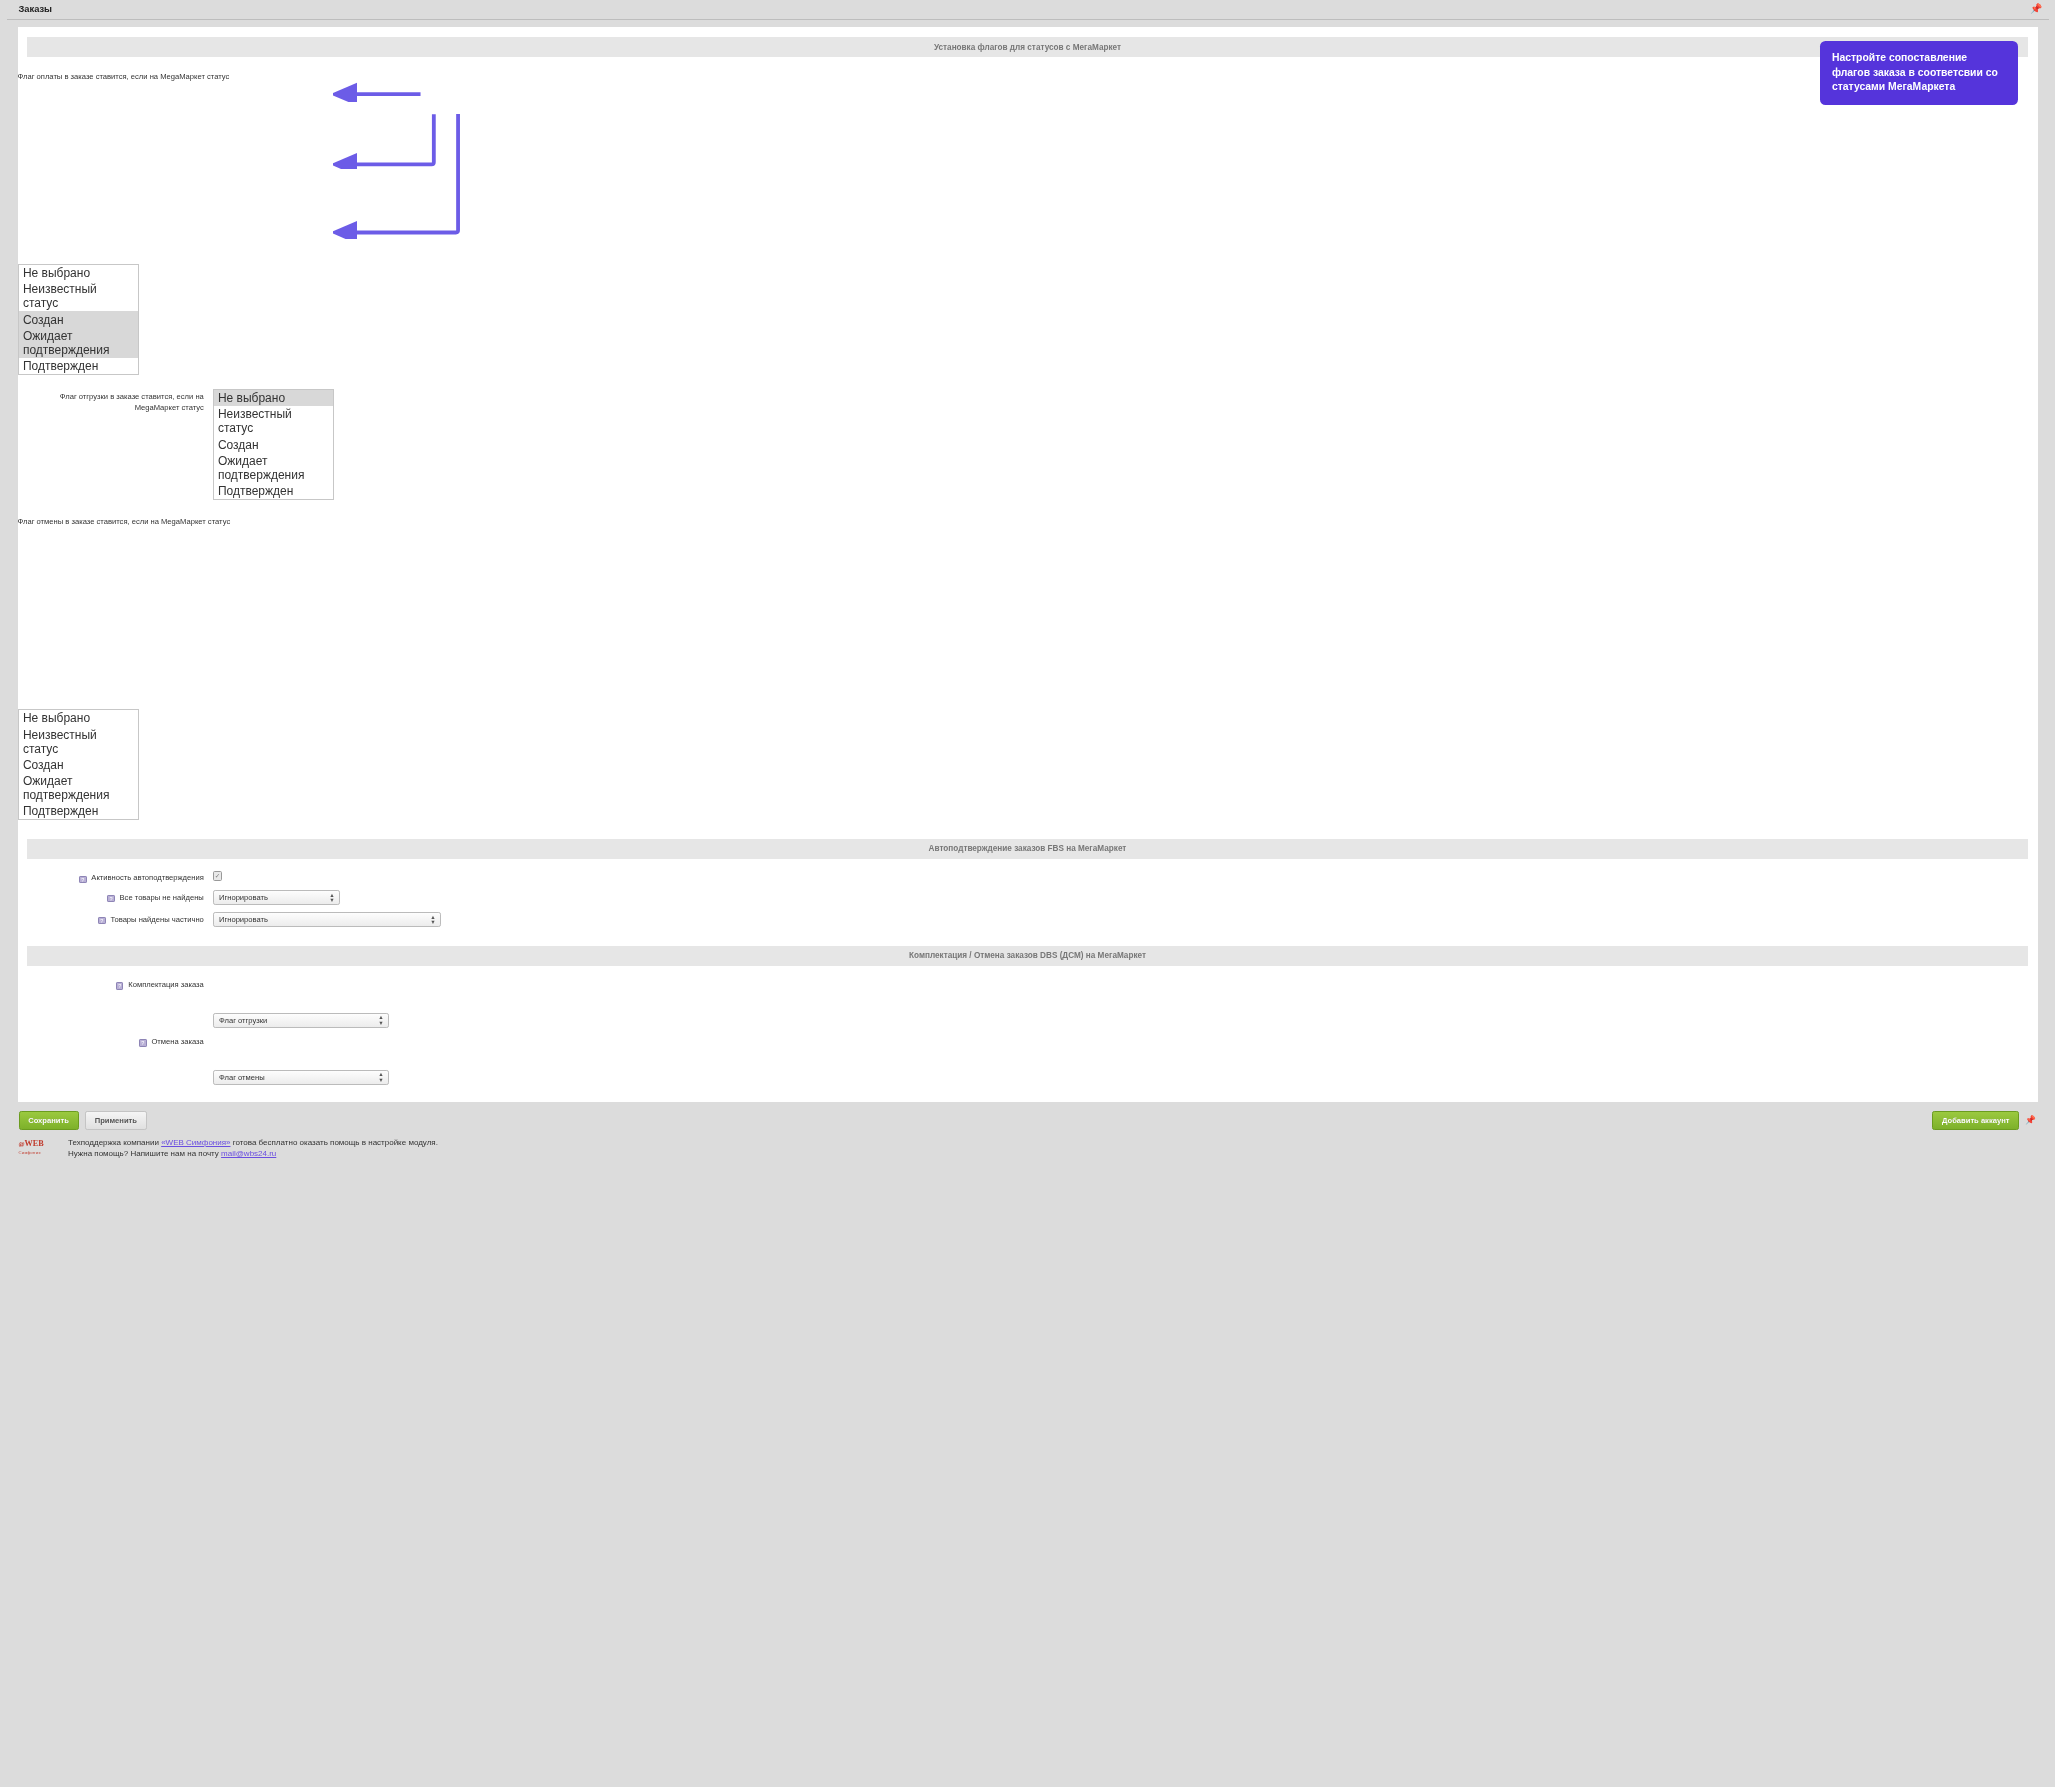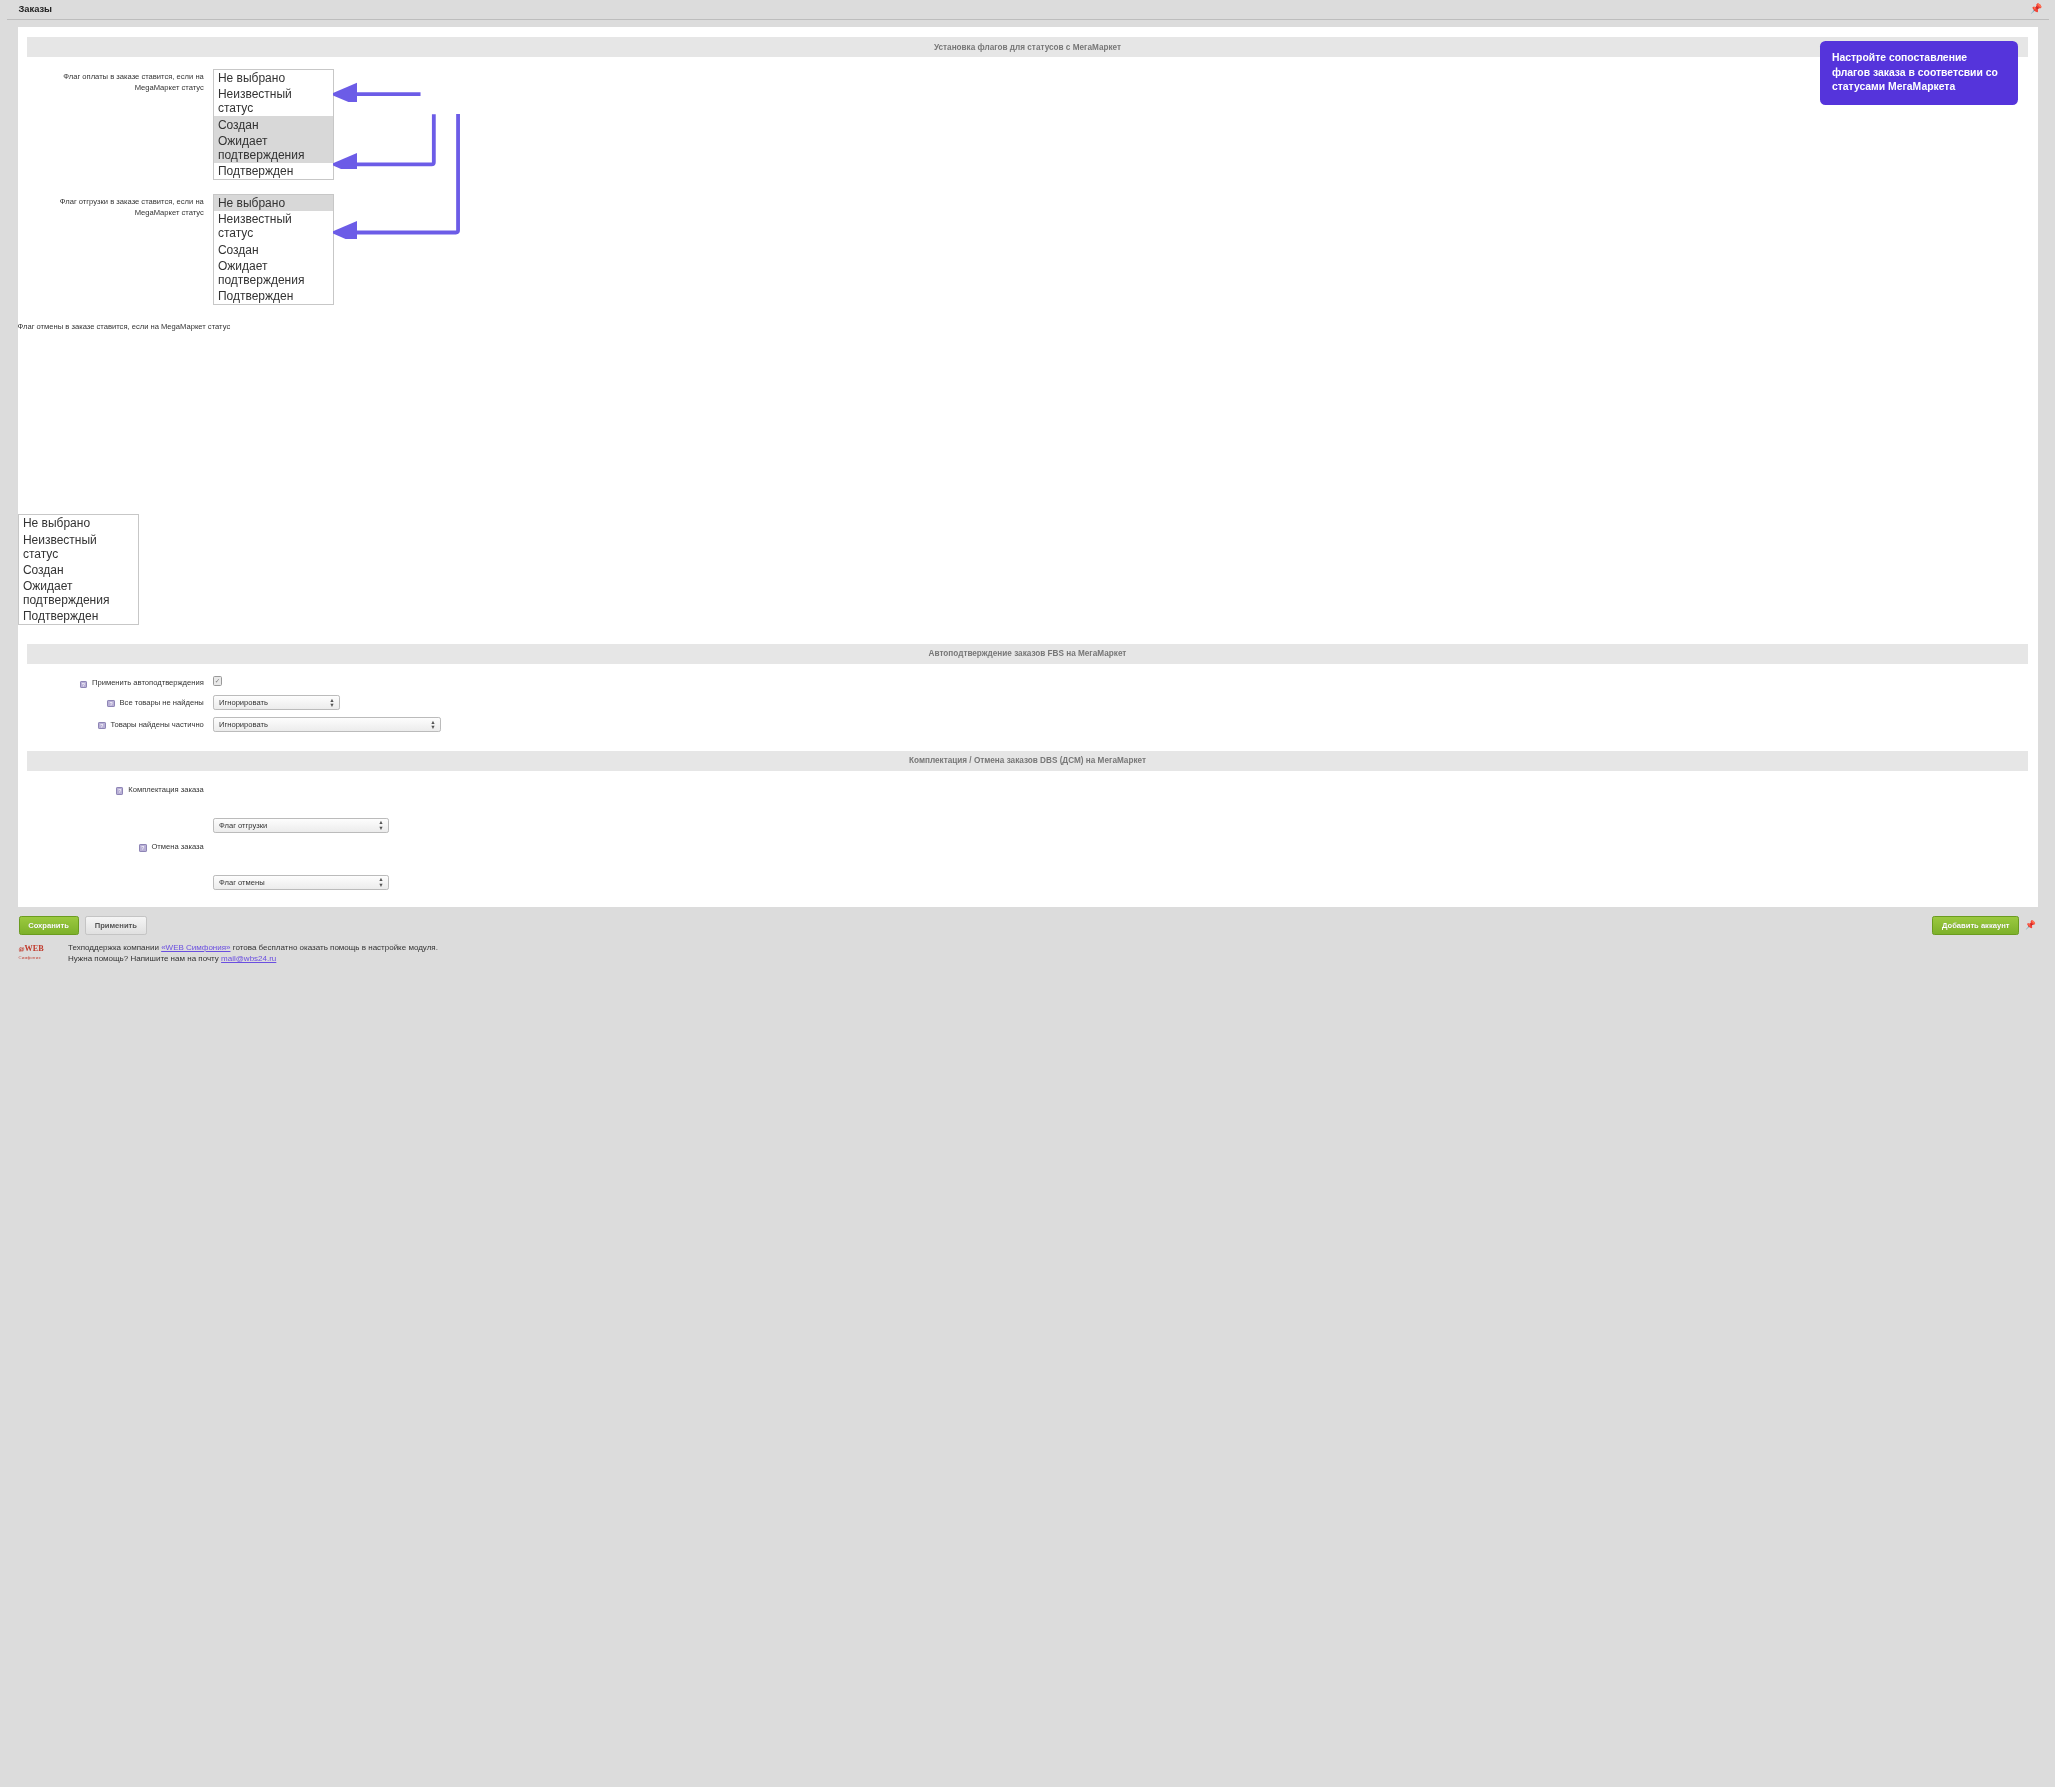--- a/index.html
+++ b/index.html
@@ -167,21 +167,21 @@
   <div class="title-row">
     <h1>Заказы</h1>
     <span class="pin-icon">📌</span>
   </div>
 
   <div class="card">
 
     <div class="section-header">Установка флагов для статусов с МегаМаркет</div>
 
     <div id="sec1-rows">
-        <div class="row" style="margin-bottom: 7.6px;">
+        <div class="row" style="margin-bottom: 7.6px; flex-direction: column;">
           <div class="label">Флаг оплаты в заказе ставится, если на MegaМаркет статус</div>
           <div class="control">
             <div class="multiselect">
               <div class="opt">Не выбрано</div>
               <div class="opt">Неизвестный статус</div>
               <div class="opt selected">Создан</div>
               <div class="opt selected">Ожидает подтверждения</div>
               <div class="opt">Подтвержден</div>
             </div>
           </div>
@@ -210,21 +210,21 @@
             </div>
           </div>
         </div>
       </div>
 
     <div class="section-header spaced-top">Автоподтверждение заказов FBS на МегаМаркет</div>
 
     <div class="row">
       <div class="label">
         <span class="hint-icon">?</span>
-        <span>Применить автоподтверждения</span>
+        <span>Активность автоподтверждения</span>
       </div>
       <div class="control">
         <span class="checkbox-box">✓</span>
       </div>
     </div>
 
     <div class="row">
       <div class="label">
         <span class="hint-icon">?</span>
         <span>Все товары не найдены</span>

